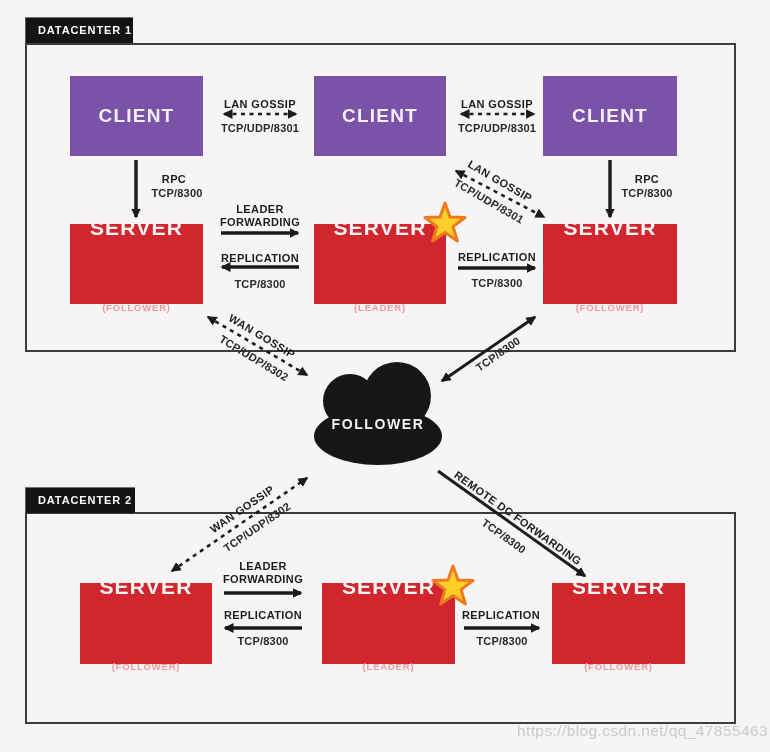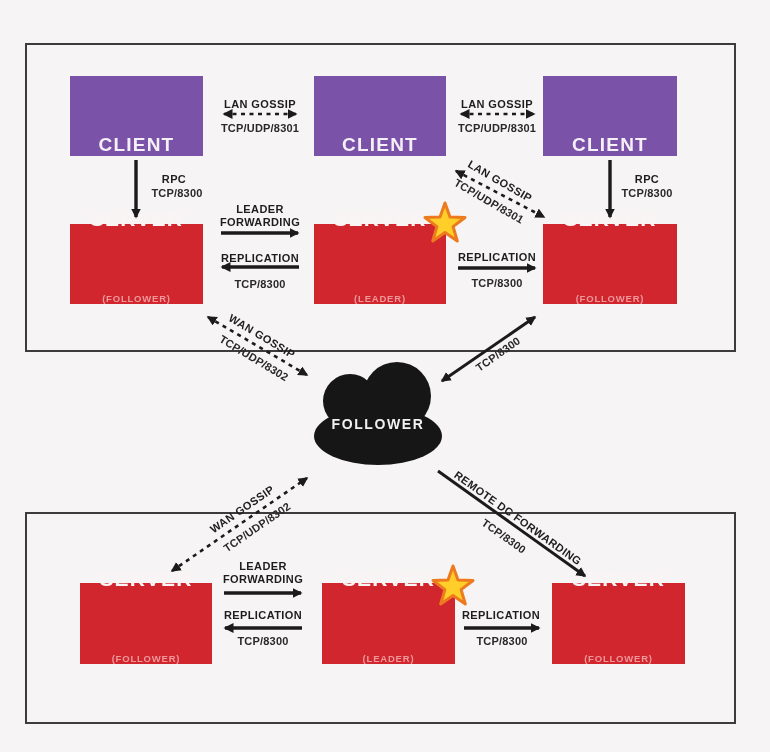--- a/index.html
+++ b/index.html
@@ -4,21 +4,21 @@
 <style>
   * { margin:0; padding:0; box-sizing:border-box; }
   html,body { background:#f6f4f4; }
   .stage { position:relative; width:770px; height:752px; background:#f6f4f4;
            font-family:"Liberation Sans","DejaVu Sans",sans-serif; overflow:hidden; }
   .dcrect { position:absolute; border:2px solid #3d3c3c; z-index:0; }
   .tab { position:absolute; background:#151414; color:#fdfdfd; font-size:11px; font-weight:bold;
          letter-spacing:.9px; display:flex; align-items:center; padding-left:13px; z-index:3;
          box-shadow: inset 0 1px 0 #6f6f6f, inset 1px 0 0 #5a5a5a; }
   .box { position:absolute; display:flex; flex-direction:column; align-items:center;
-         justify-content:flex-end; z-index:1; }
+         justify-content:center; z-index:1; }
   .client { background:#7a52a8; }
   .server { background:#d1262e;gap:44px; }
   .box-title { color:#f5eff8; font-size:19px; font-weight:bold; letter-spacing:1.2px; }
   .server .box-title { color:#fbf4f4; font-size:21px; }
   .box-role { color:#ef989c; font-size:9.5px; font-weight:bold; letter-spacing:.8px; margin-top:18px; }
   .lbl { position:absolute; transform:translate(-50%,-50%); font-size:11px; font-weight:bold;
          letter-spacing:.4px; color:#1e1d1d; white-space:nowrap; z-index:3; }
   .port { position:absolute; transform:translate(-50%,-50%); font-size:11px; font-weight:600;
           letter-spacing:.2px; color:#2a2929; white-space:nowrap; z-index:3; }
   .arrows { position:absolute; left:0; top:0; z-index:2; pointer-events:none; }
@@ -29,22 +29,24 @@
                  font-weight:bold; letter-spacing:1.6px; z-index:3; }
   .watermark { position:absolute; right:2px; top:722px; font-size:15.5px; color:#c9c6c6;
                letter-spacing:.4px; z-index:5; opacity:.92; }
 </style>
 </head>
 <body>
 
 <div class="stage">
 
   <div class="dcrect" style="left:25px;top:43px;width:711px;height:309px"></div>
+  <div class="tab" style="left:25px;top:17px;width:108px;height:26px">DATACENTER 1</div>
 
   <div class="dcrect" style="left:25px;top:512px;width:711px;height:212px"></div>
+  <div class="tab" style="left:25px;top:487px;width:110px;height:26px">DATACENTER 2</div>
 
   <div class="box client" style="left:70px;top:76px;width:133px;height:80px">
     <div class="box-title">CLIENT</div>
   </div>
   <div class="box client" style="left:314px;top:76px;width:132px;height:80px">
     <div class="box-title">CLIENT</div>
   </div>
   <div class="box client" style="left:543px;top:76px;width:134px;height:80px">
     <div class="box-title">CLIENT</div>
   </div>
@@ -146,13 +148,14 @@
   <div class="port" style="left:504px;top:536px;transform:translate(-50%,-50%) rotate(35.5deg)">TCP/8300</div>
 
   <div class="lbl" style="left:263px;top:566px">LEADER</div>
   <div class="lbl" style="left:263px;top:579px">FORWARDING</div>
   <div class="lbl" style="left:263px;top:615px">REPLICATION</div>
   <div class="port" style="left:263px;top:641px">TCP/8300</div>
 
   <div class="lbl" style="left:501px;top:615px">REPLICATION</div>
   <div class="port" style="left:502px;top:641px">TCP/8300</div>
 
+  <div class="watermark">https://blog.csdn.net/qq_47855463</div>
 </div>
 
 </body></html>

